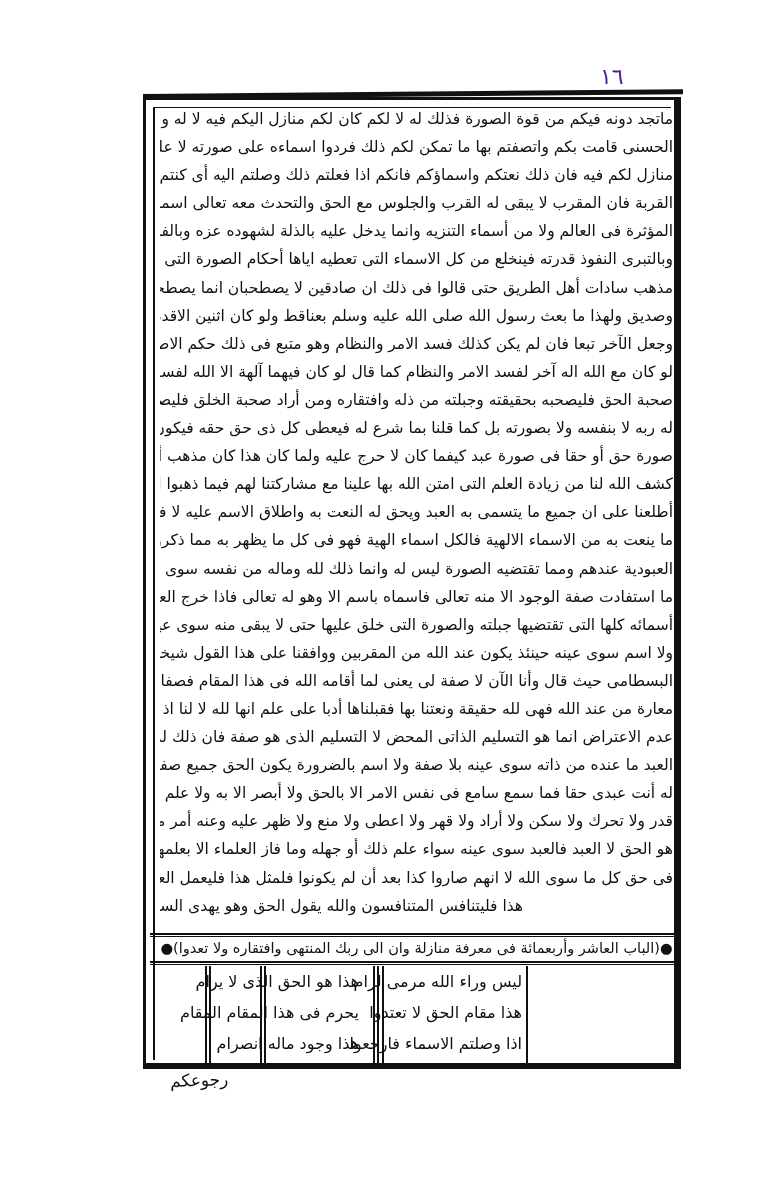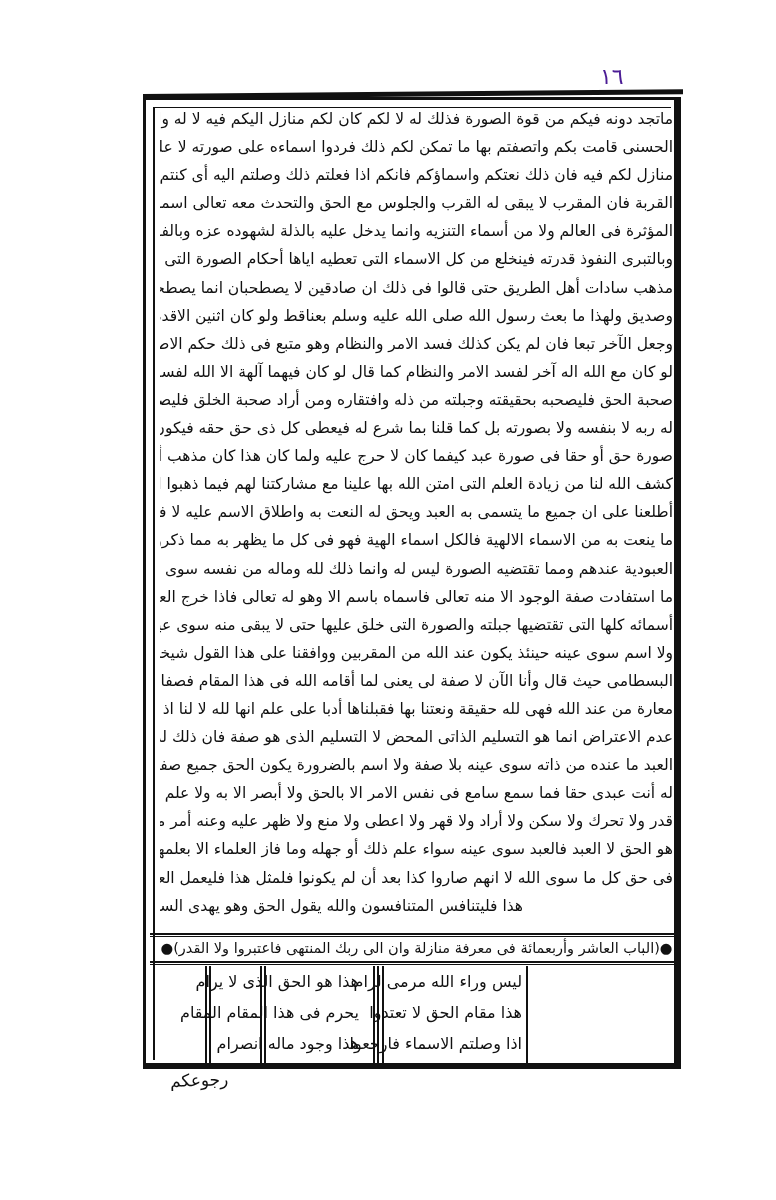--- a/index.html
+++ b/index.html
@@ -70,21 +70,21 @@
     <div class="text-line">له أنت عبدى حقا فما سمع سامع فى نفس الامر الا بالحق ولا أبصر الا به ولا علم الا به ولا حى ولا</div>
     <div class="text-line">قدر ولا تحرك ولا سكن ولا أراد ولا قهر ولا اعطى ولا منع ولا ظهر عليه وعنه أمر ما هو عينه الا</div>
     <div class="text-line">هو الحق لا العبد فالعبد سوى عينه سواء علم ذلك أو جهله وما فاز العلماء الا بعلمهم بهذا القدر</div>
     <div class="text-line">فى حق كل ما سوى الله لا انهم صاروا كذا بعد أن لم يكونوا فلمثل هذا فليعمل العاملون وفى مثل</div>
     <div class="text-line last">هذا فليتنافس المتنافسون والله يقول الحق وهو يهدى السبيل</div>
   </div>
 
 <div class="rule" style="top:933px;"></div>
 <div class="rule thin" style="top:936px;"></div>
 
-<div class="chapter-heading">●(الباب العاشر وأربعمائة فى معرفة منازلة وان الى ربك المنتهى فاعتبروا ولا القدر)●</div>
+<div class="chapter-heading">●(الباب العاشر وأربعمائة فى معرفة منازلة وان الى ربك المنتهى وافتقاره ولا تعدوا)●</div>
 
 <div class="rule" style="top:961px;"></div>
 <div class="rule thin" style="top:964px;"></div>
 
 <div class="poem" style="left:150px; width:528px;">
   <div class="poem-col" style="left:240px; width:132px;">
     <div class="verse">ليس وراء الله مرمى لرام</div>
     <div class="verse">هذا مقام الحق لا تعتدوا</div>
     <div class="verse">اذا وصلتم الاسماء فارجعوا</div>
   </div>

